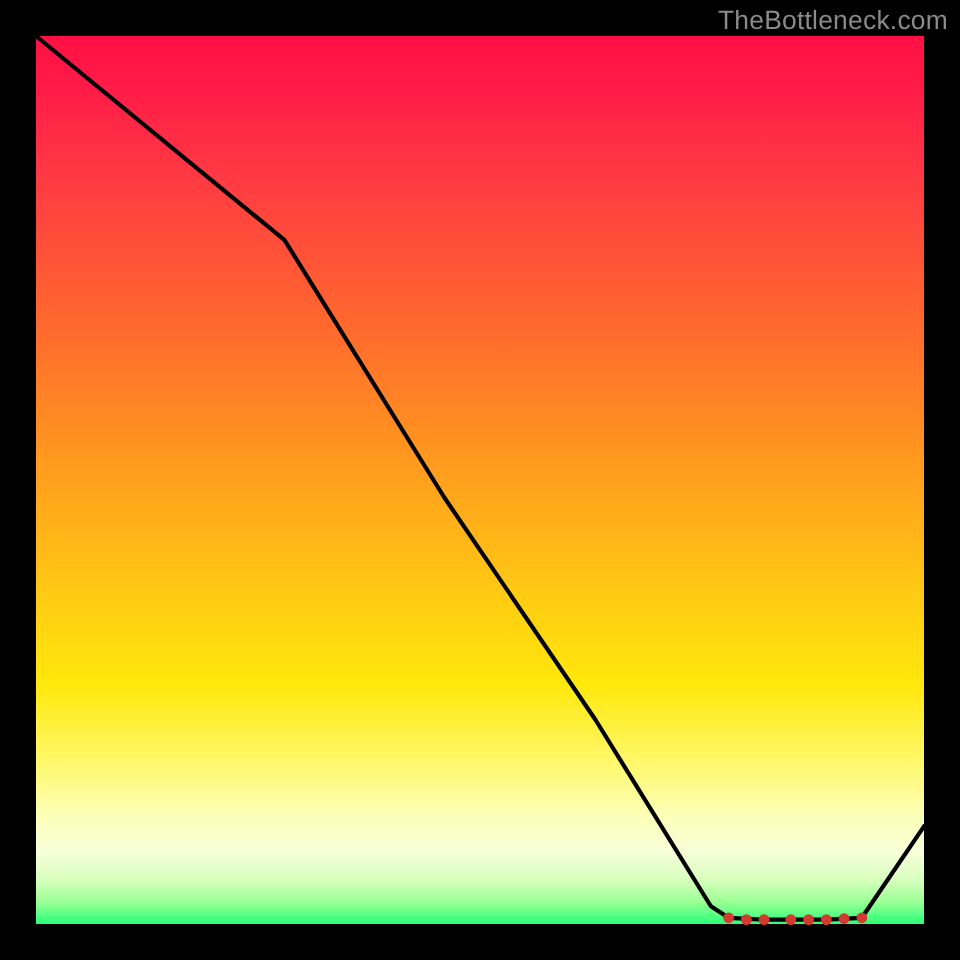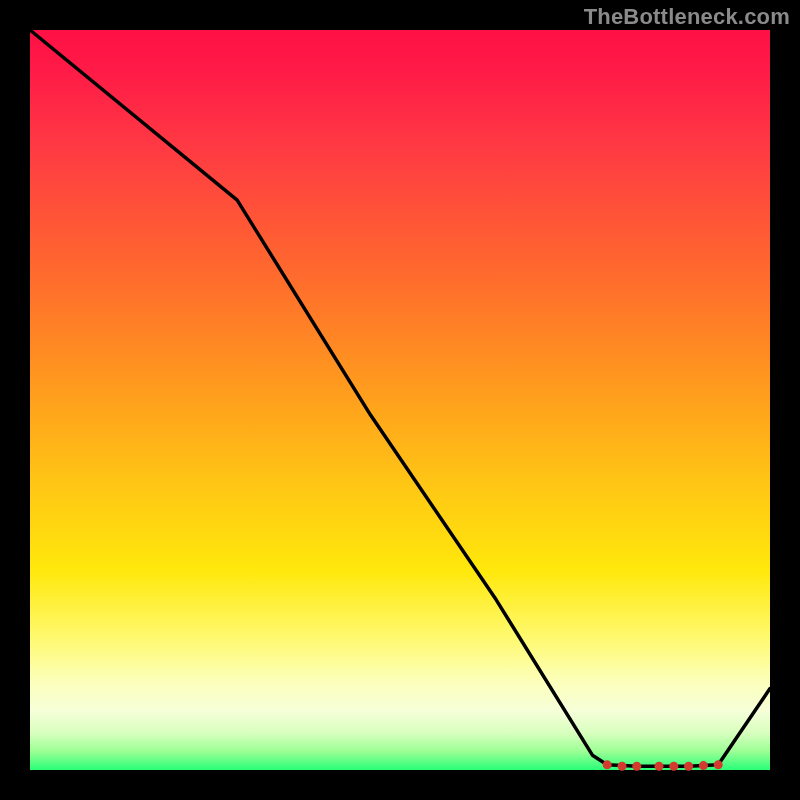--- a/index.html
+++ b/index.html
@@ -17,21 +17,21 @@
     height: 800px;
     background: #000;
   }
   .attribution {
     position: absolute;
     top: 4px;
     right: 10px;
     color: #8a8a8a;
     font-size: 22px;
     letter-spacing: 0.2px;
-    font-weight: 700;
+    font-weight: 400;
   }
   .plot-area {
     position: absolute;
     left: 30px;
     top: 30px;
     width: 740px;
     height: 740px;
   }
   .gradient-bg {
     position: absolute;

